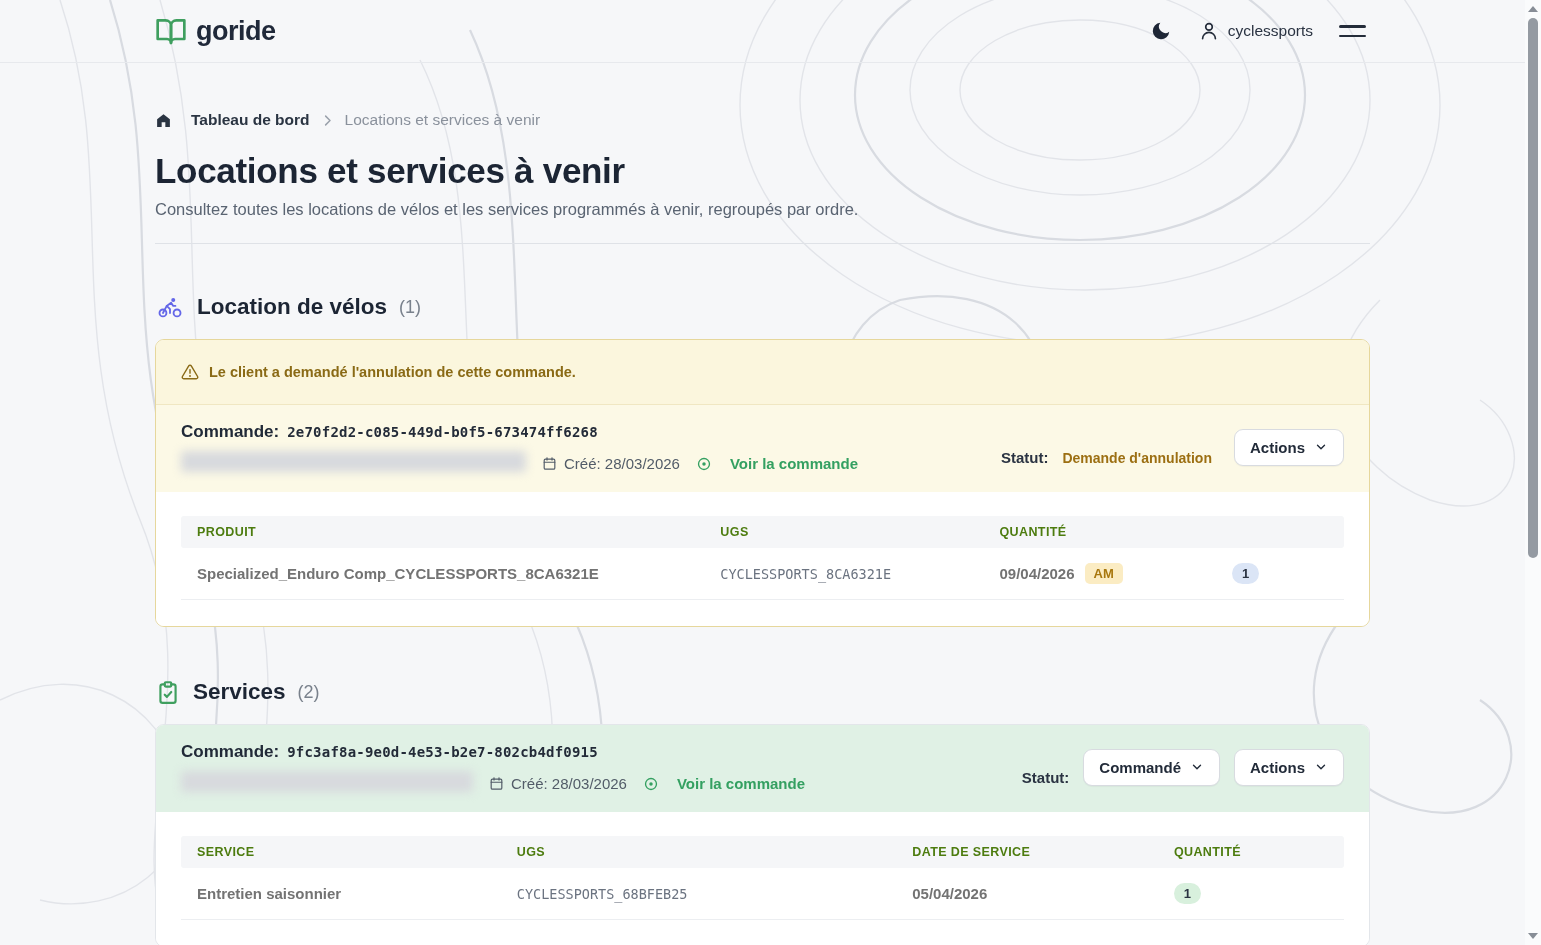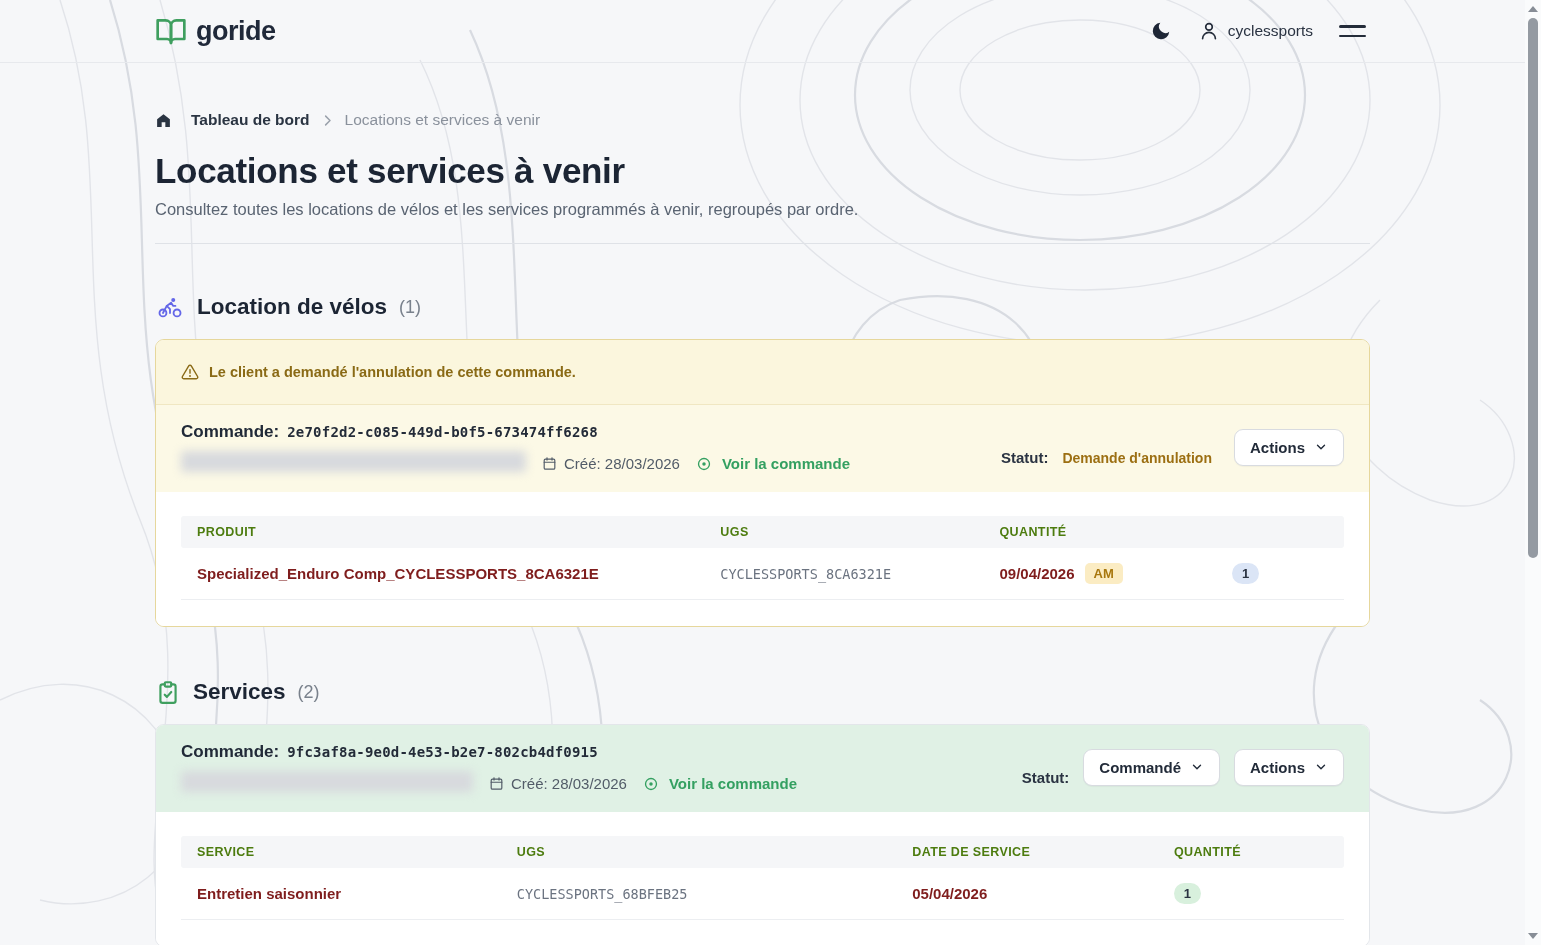--- a/index.html
+++ b/index.html
@@ -67,21 +67,21 @@
   .order-head.green { background:var(--service_head_bg,#e0f1e5); }
   .order-left {}
   .order-line { display:flex; align-items:center; gap:8px; }
   .order-label { font-size:17px; font-weight:600; color:#212a38; }
   .order-id { font-size:14px; font-weight:600; color:#232b38; letter-spacing:0.2px; }
   .order-meta { display:flex; align-items:flex-end; gap:16px; margin-top:9px; }
   .redacted { height:21px; background:#d7d9dd; border-radius:3px; filter:blur(5px); }
   .redacted.r1 { width:345px; }
   .redacted.r2 { width:292px; }
   .meta-created { display:flex; align-items:center; gap:7px; color:#525c68; font-size:15px; }
-  .view-link { display:flex; align-items:center; gap:10px; color:var(--brand_green,#34a061); font-size:15px; font-weight:600; cursor:pointer; background:none; border:none; font-family:inherit; }
+  .view-link { display:flex; align-items:center; gap:18px; color:var(--brand_green,#34a061); font-size:15px; font-weight:600; cursor:pointer; background:none; border:none; font-family:inherit; }
 
   .order-right { display:flex; align-items:flex-end; gap:14px; }
   .status-label { font-size:15px; font-weight:700; color:#2a3342; }
   .status-amber { font-size:14px; font-weight:600; color:var(--status_amber,#9c6f12); margin-right:8px; }
   .btn {
     display:flex; align-items:center; gap:9px; background:#ffffff;
     border:1px solid #d8dbe0; border-radius:9px; padding:9px 15px;
     font-size:15px; font-weight:600; color:#222b39; cursor:pointer; font-family:inherit;
     box-shadow:0 1px 1px rgba(20,30,50,0.04);
   }
@@ -89,21 +89,21 @@
 
   
   .table-wrap { padding:24px 25px 26px 25px; background:#ffffff; }
   .grid-table { width:100%; }
   .g-head { display:grid; background:#f5f6f8; border-radius:3px; }
   .g-head > div { font-size:12.5px; font-weight:700; color:#4d7c0f; letter-spacing:0.4px; padding:9px 16px; }
   .g-row { display:grid; border-bottom:1px solid #eceef1; }
   .g-row > div { padding:15px 16px; display:flex; align-items:center; gap:10px; }
   .cols-rental { grid-template-columns:45% 24% 20% 11%; }
   .cols-service { grid-template-columns:27.5% 34% 22.5% 16%; }
-  .cell-strong { font-size:15px; font-weight:700; color:#7f1d1d; }
+  .cell-strong { font-size:15px; font-weight:700; color:#737373; }
   .cell-sku { font-size:13.5px; color:#6b7380; font-family:"DejaVu Sans Mono", monospace; }
   .badge-am { background:var(--am_bg,#fbecc3); color:var(--am_text,#a8770e); font-size:13px; font-weight:700; padding:3px 9px; border-radius:5px; }
   .qty-pill { min-width:27px; height:21px; border-radius:11px; display:inline-flex; align-items:center; justify-content:center; font-size:13px; font-weight:600; color:#2a3342; padding:0 8px; }
   .qty-blue { background:var(--qty_blue,#dbe5f6); }
   .qty-green { background:var(--qty_green,#d8f0dd); }
 
   
   .scrollbar { position:absolute; top:0; right:0; width:16px; height:945px; background:#fafbfc; z-index:2; }
   .sb-arrow { position:absolute; left:0; width:16px; height:14px; display:flex; align-items:center; justify-content:center; cursor:pointer; }
   .sb-arrow.up { top:2px; }

